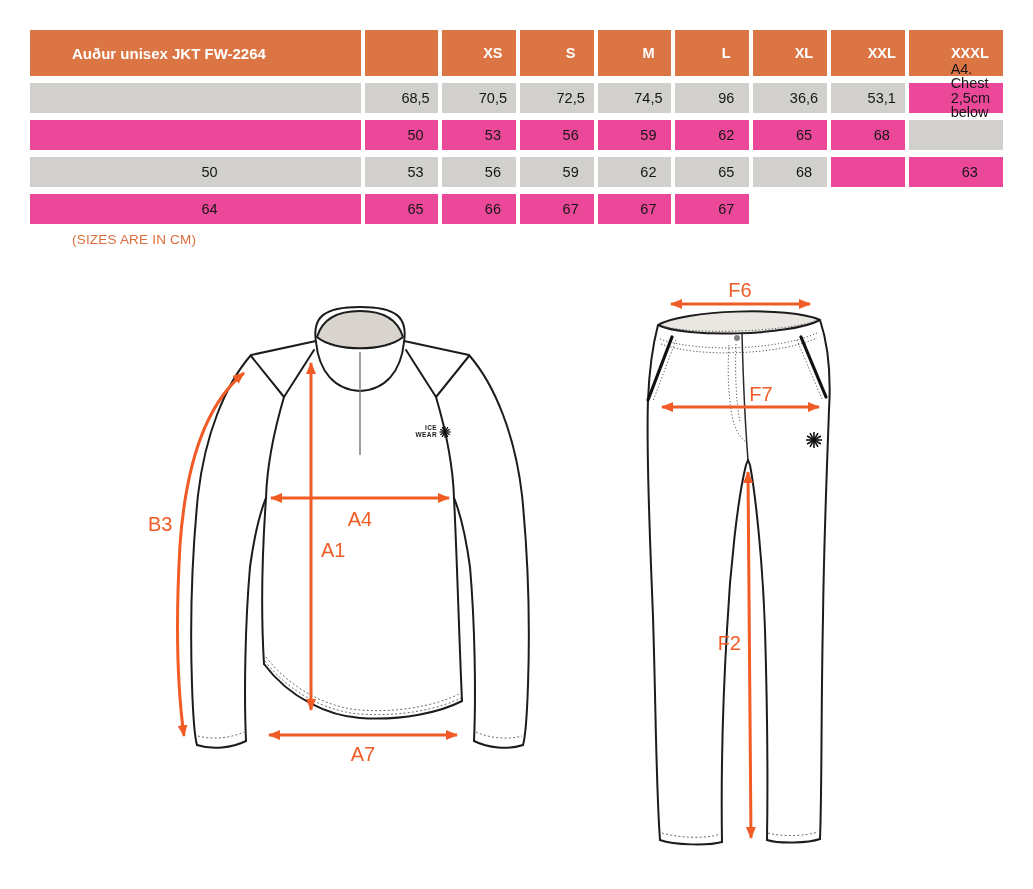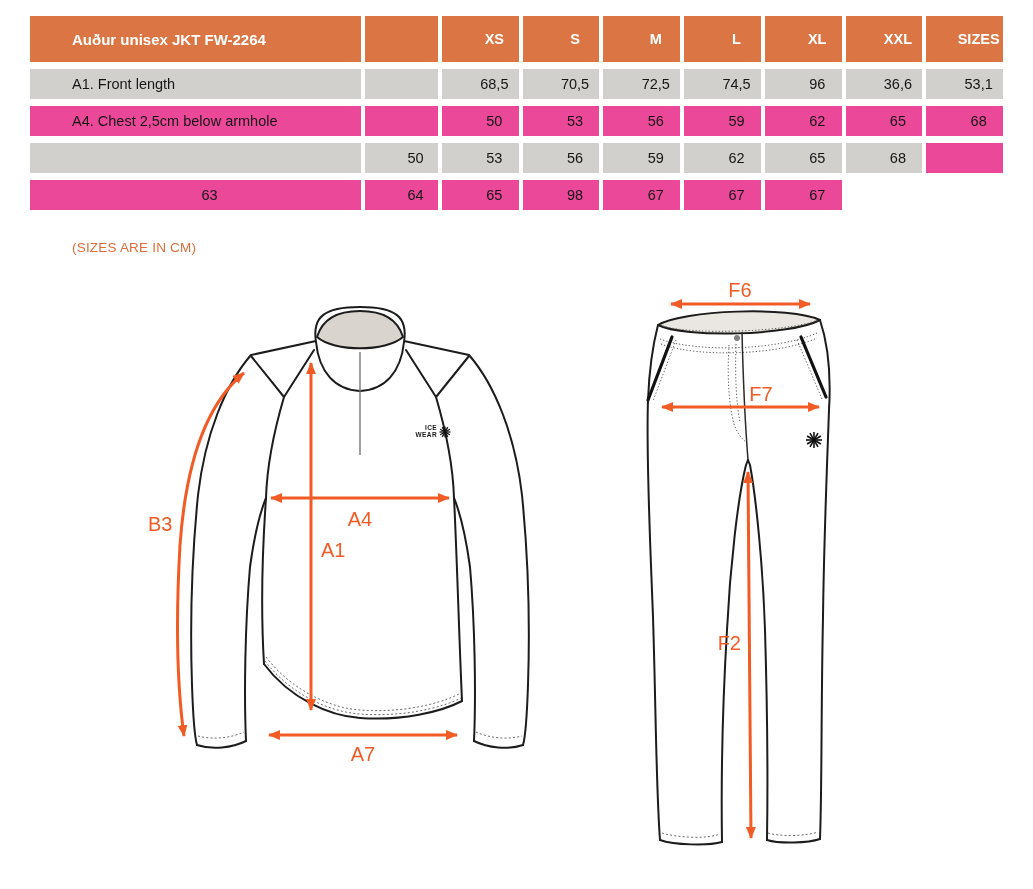--- a/index.html
+++ b/index.html
@@ -1,32 +1,32 @@
 <!DOCTYPE html>
 <html><head>
 <meta charset="utf-8">
 <style>
   html,body{margin:0;padding:0;background:#fff;}
   .page{position:relative;width:1033px;height:889px;background:#fff;overflow:hidden;
         font-family:"Liberation Sans",sans-serif;color:#161616;}
 
   
-  .size-table{position:absolute;left:30px;top:16px;width:973px;display:grid;
+  .size-table{position:absolute;left:30px;top:30px;width:973px;display:grid;
               grid-template-columns:331px 73px repeat(7,1fr);
               column-gap:4px;row-gap:7px;}
   .cell{display:flex;align-items:center;justify-content:center;
         font-size:14.5px;line-height:1;padding-left:28px;}
   .cell.head{height:46px;background:#DC7544;color:#fff;font-weight:bold;}
   .cell.body{height:30px;}
   .cell.left{justify-content:flex-start;padding-left:42px;}
   .cell.head.left{font-size:15px;}
   .row-dark{background:#D1D0CD;}
   .row-light{background:#ec4899;}
 
-  .footnote{position:absolute;left:72px;top:240px;color:#DB6E3C;
+  .footnote{position:absolute;left:72px;top:232px;color:#DB6E3C;
             font-size:13.5px;letter-spacing:.2px;}
 
   
   .drawing{position:absolute;}
   .outline{fill:none;stroke:#1c1c1c;stroke-width:2;stroke-linecap:round;stroke-linejoin:round;}
   .thin{fill:none;stroke:#777;stroke-width:1.4;}
   .stitch{fill:none;stroke:#6b6b6b;stroke-width:1;stroke-dasharray:2 2.2;}
   .dot{fill:none;stroke:#5f5f5f;stroke-width:1;stroke-dasharray:1.3 2;}
   .bold-line{fill:none;stroke:#111;stroke-width:3.2;stroke-linecap:round;}
   .arrow{fill:none;stroke:#F15B25;stroke-width:3;}
@@ -44,23 +44,22 @@
     <div class="cell head left">
       <span>Auður unisex JKT FW-2264</span>
     </div>
     <div class="cell head"></div>
     <div class="cell head">XS</div>
     <div class="cell head">S</div>
     <div class="cell head">M</div>
     <div class="cell head">L</div>
     <div class="cell head">XL</div>
     <div class="cell head">XXL</div>
-    <div class="cell head">SIZES</div>
-
-    <div class="cell body left row-dark">A1. Front length</div>
+    <div class="cell head">XXXL</div>
+
     <div class="cell body row-dark"></div>
     <div class="cell body row-dark">68,5</div>
     <div class="cell body row-dark">70,5</div>
     <div class="cell body row-dark">72,5</div>
     <div class="cell body row-dark">74,5</div>
     <div class="cell body row-dark">96</div>
     <div class="cell body row-dark">36,6</div>
     <div class="cell body row-dark">53,1</div>
 
     <div class="cell body left row-light">A4. Chest 2,5cm below armhole</div>
@@ -79,21 +78,21 @@
     <div class="cell body row-dark">56</div>
     <div class="cell body row-dark">59</div>
     <div class="cell body row-dark">62</div>
     <div class="cell body row-dark">65</div>
     <div class="cell body row-dark">68</div>
 
     <div class="cell body row-light"></div>
     <div class="cell body row-light">63</div>
     <div class="cell body row-light">64</div>
     <div class="cell body row-light">65</div>
-    <div class="cell body row-light">98</div>
+    <div class="cell body row-light">66</div>
     <div class="cell body row-light">67</div>
     <div class="cell body row-light">67</div>
     <div class="cell body row-light">67</div>
   </div>
 
   <div class="footnote">(SIZES ARE IN CM)</div>
 
   <svg class="drawing" style="left:140px;top:295px;" width="430" height="470" viewBox="0 0 430 470">
     <defs>
       <marker id="ah" markerWidth="14" markerHeight="12" refX="11" refY="5" orient="auto-start-reverse" markerUnits="userSpaceOnUse">

